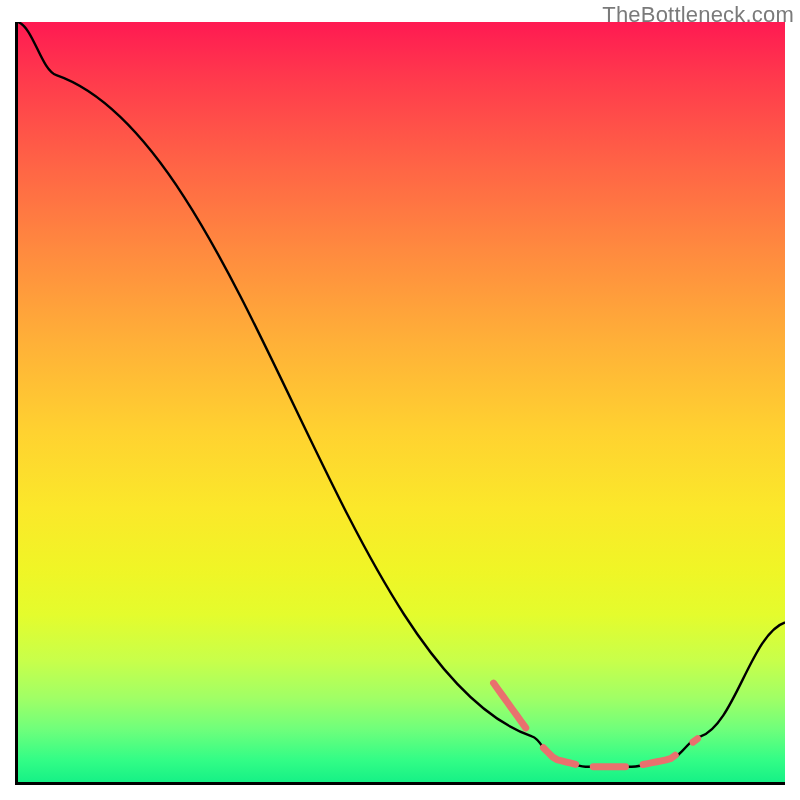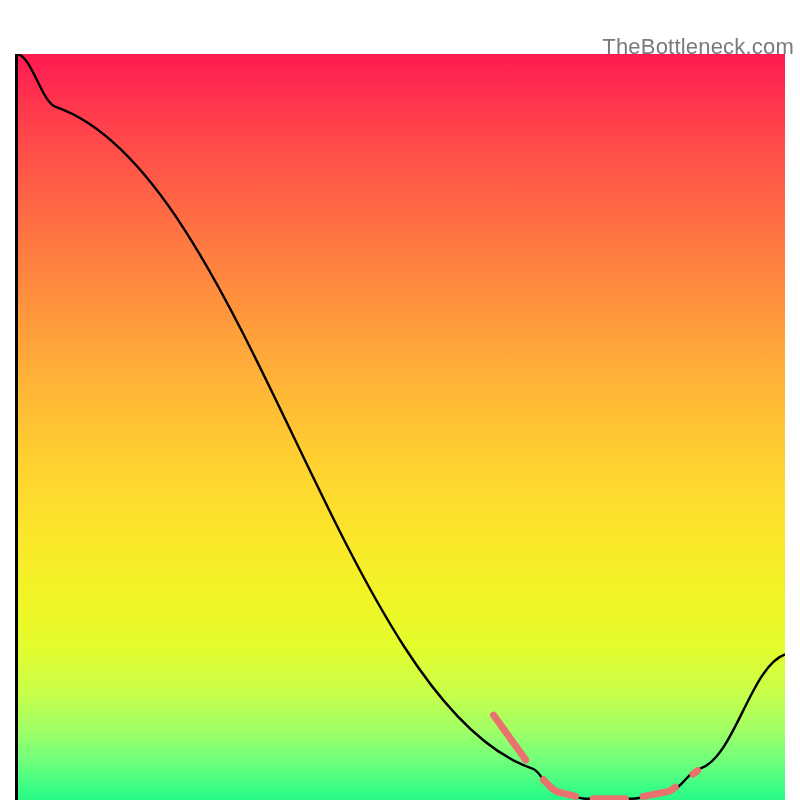--- a/index.html
+++ b/index.html
@@ -8,21 +8,20 @@
     width: 800px;
     height: 800px;
     background: #fff;
     font-family: Arial, Helvetica, sans-serif;
     overflow: hidden;
   }
   .canvas {
     position: relative;
     width: 800px;
     height: 716px;
-    margin-top: 32px;
   }
   .watermark {
     position: absolute;
     top: 2px;
     right: 6px;
     color: #7a7a7a;
     font-size: 22px;
     letter-spacing: 0.2px;
     user-select: none;
   }

